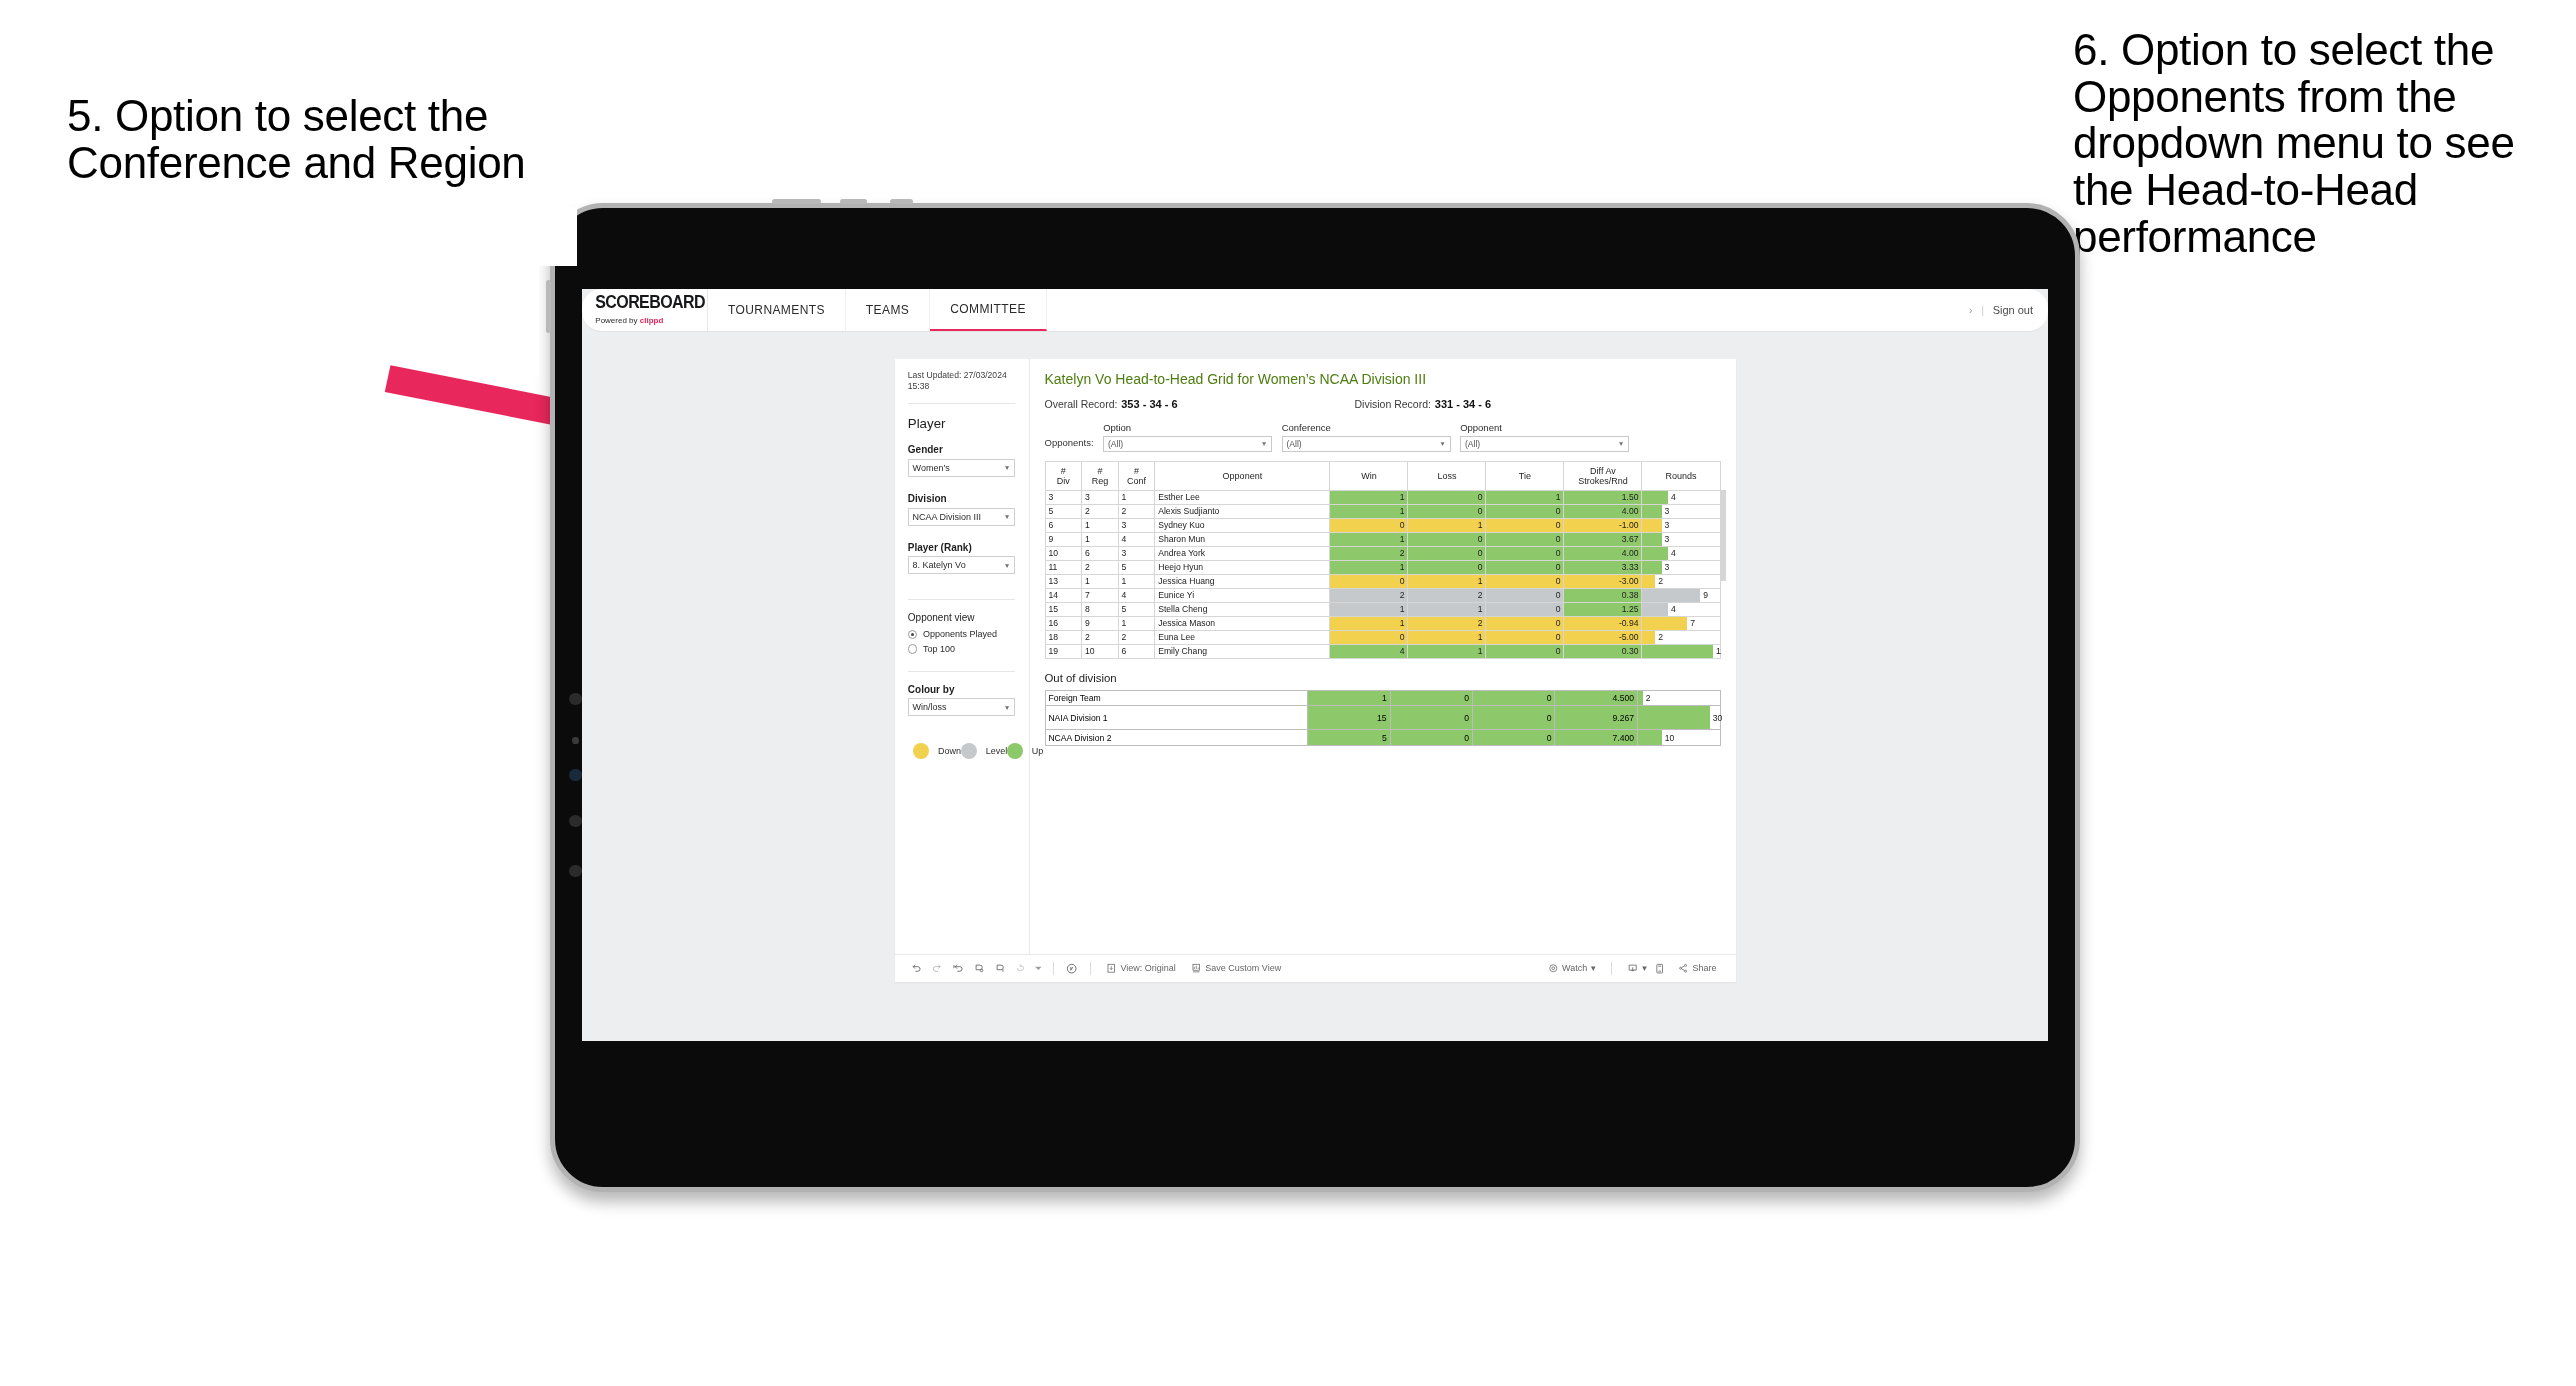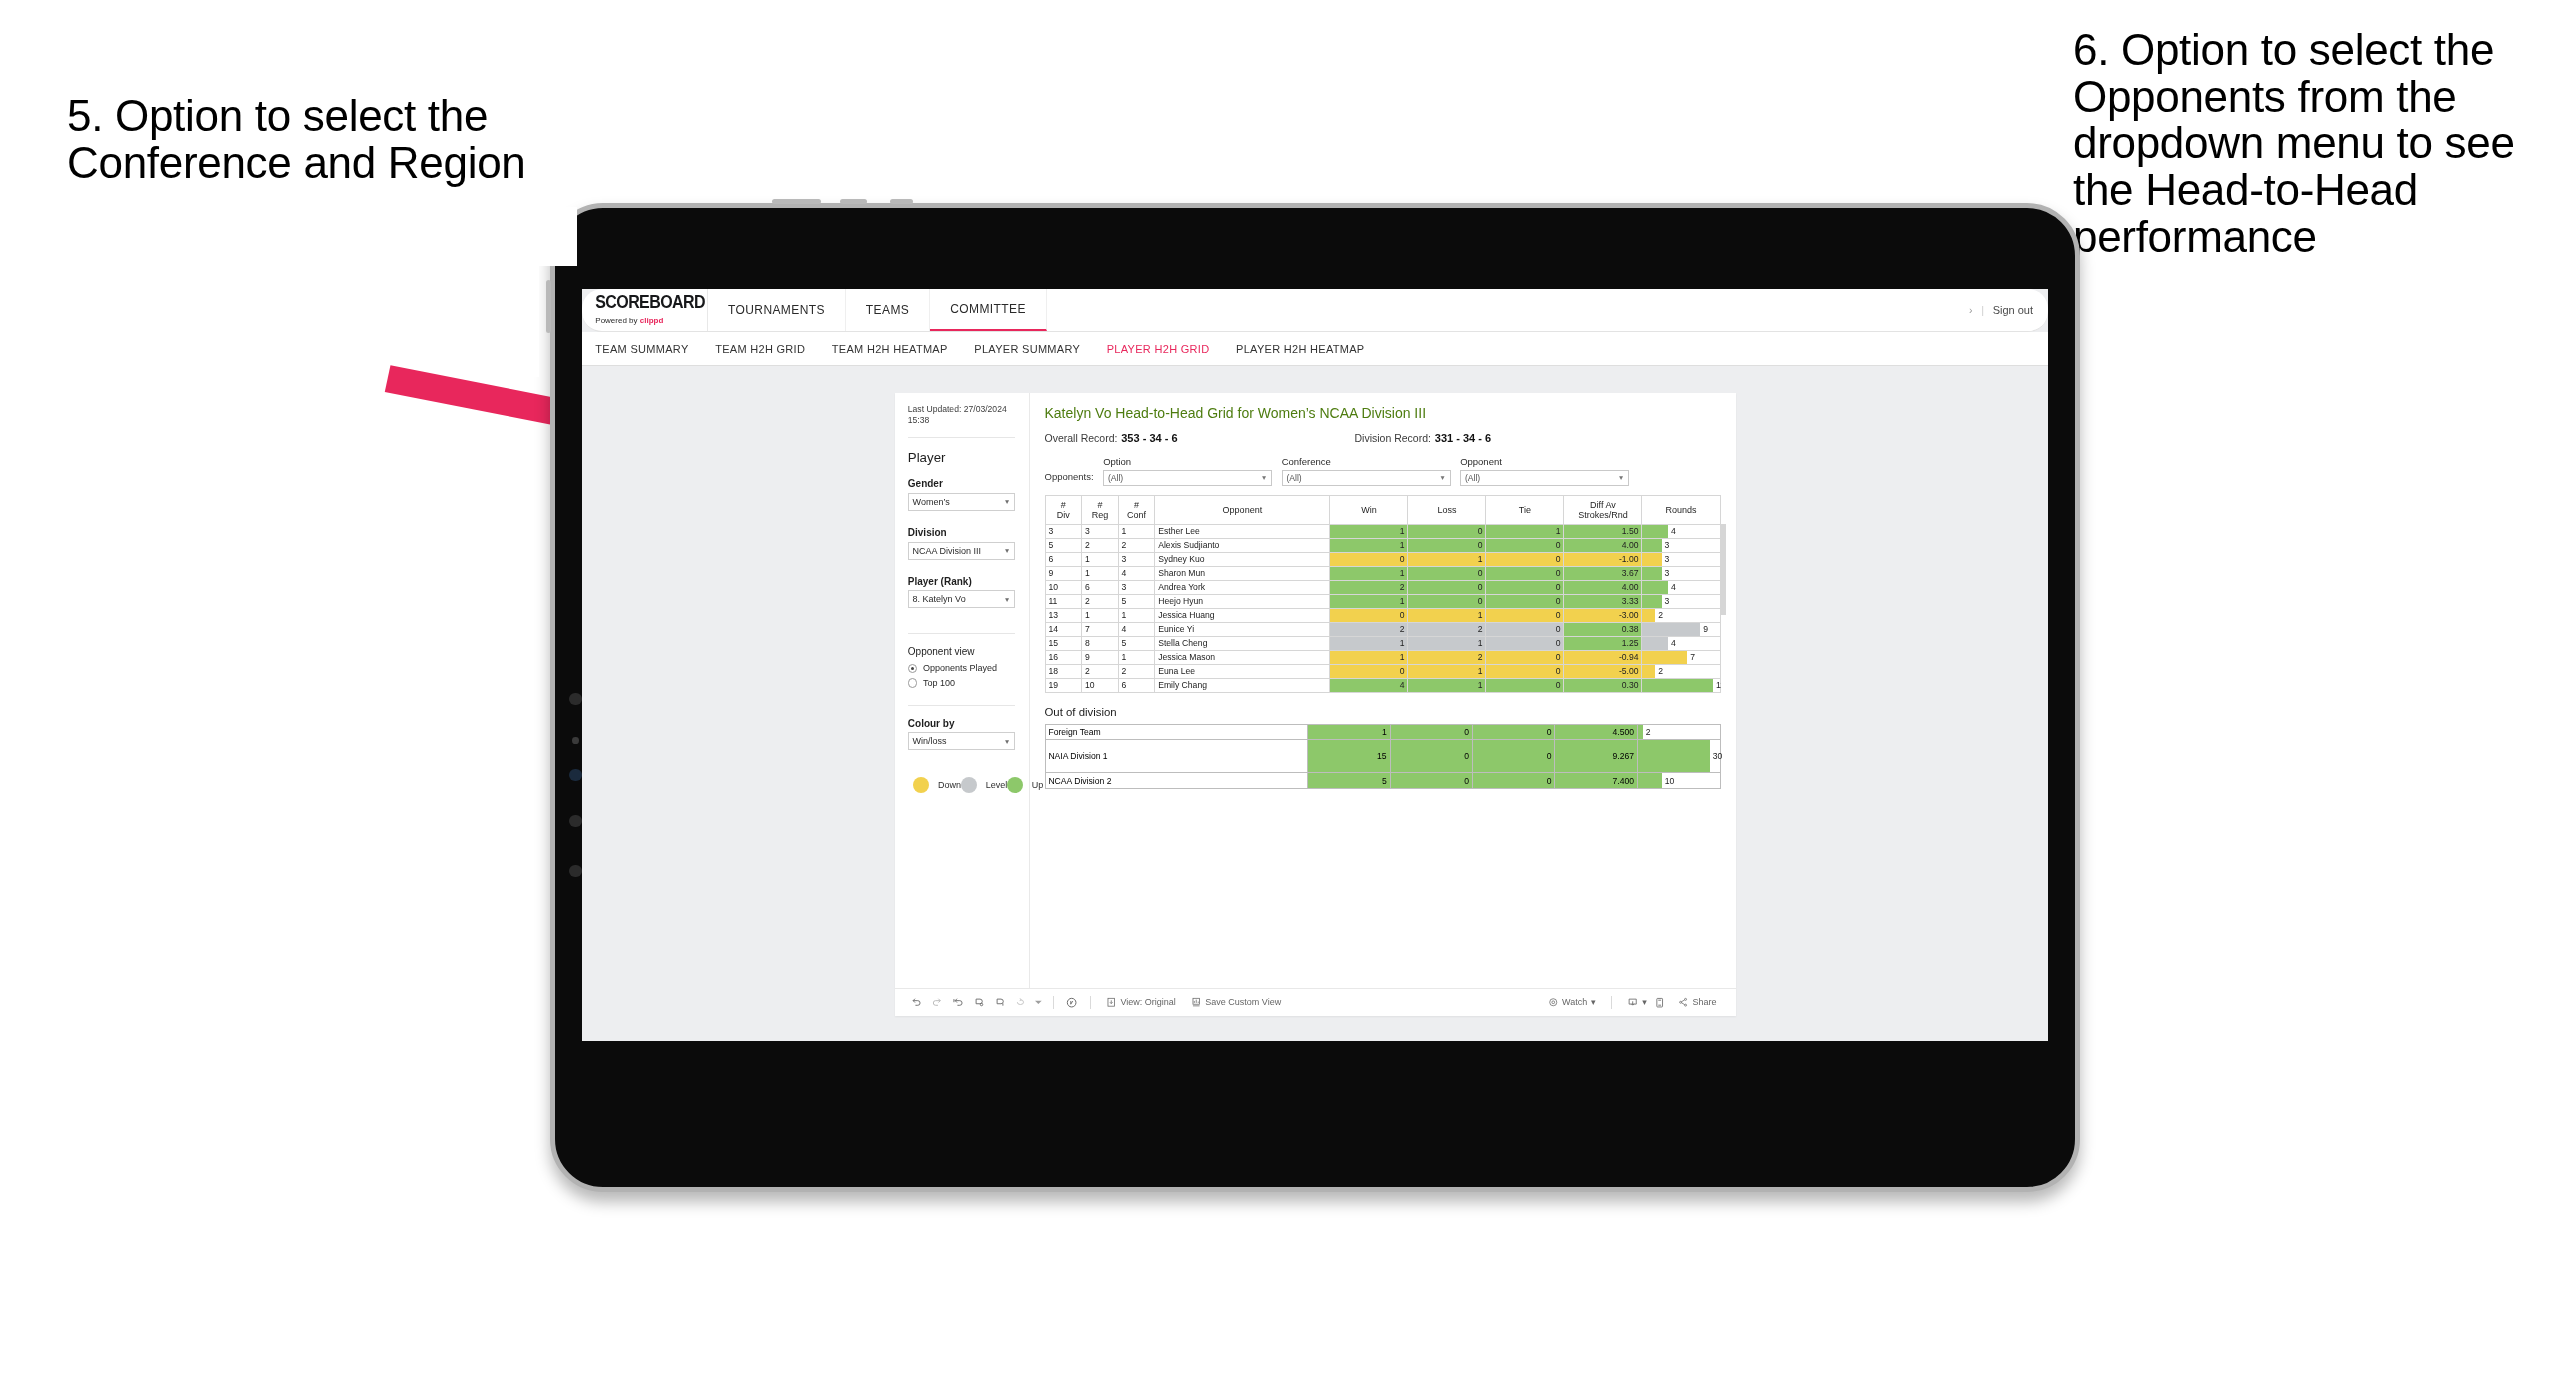--- a/index.html
+++ b/index.html
@@ -265,28 +265,20 @@
         <div class="topnav-item">TEAMS</div>
         <div class="topnav-item active" style="border-bottom-color: rgb(232, 39, 92);">COMMITTEE</div>
       </div>
       <div class="topnav-right">
         <span class="chev">›</span>
         <span class="bar">|</span>
         <span>Sign out</span>
       </div>
     </div>
 
-    <div class="subnav">
-      <div class="subnav-item">TEAM SUMMARY</div>
-      <div class="subnav-item">TEAM H2H GRID</div>
-      <div class="subnav-item">TEAM H2H HEATMAP</div>
-      <div class="subnav-item">PLAYER SUMMARY</div>
-      <div class="subnav-item active" style="color: rgb(232, 39, 92);">PLAYER H2H GRID</div>
-      <div class="subnav-item">PLAYER H2H HEATMAP</div>
-    </div>
 
     <div id="canvas">
       <div id="viz">
         <div id="viz-body">
 
           <div id="side">
             <div class="lastupd">Last Updated: 27/03/2024 15:38</div>
             <div class="hr"></div>
             <div class="side-h">Player</div>
 
@@ -625,21 +617,21 @@
                       </div>
                     </td>
                   </tr>
                   <tr>
                     <td class="ood-name">NAIA Division 1</td>
                     <td class="c-num" style="background:#8dc86a">15</td>
                     <td class="c-num" style="background:#8dc86a">0</td>
                     <td class="c-num" style="background:#8dc86a">0</td>
                     <td class="c-num" style="background:#8dc86a">9.267</td>
                     <td class="c-rounds">
-                      <div class="bar-cell" style="height:32px">
+                      <div class="bar-cell" style="height:23px">
                         <div class="bar-fill" style="width:88.23529411764706%;background:#8dc86a"></div>
                         <div class="bar-val" style="left:88.23529411764706%">30</div>
                       </div>
                     </td>
                   </tr>
                   <tr>
                     <td class="ood-name">NCAA Division 2</td>
                     <td class="c-num" style="background:#8dc86a">5</td>
                     <td class="c-num" style="background:#8dc86a">0</td>
                     <td class="c-num" style="background:#8dc86a">0</td>

